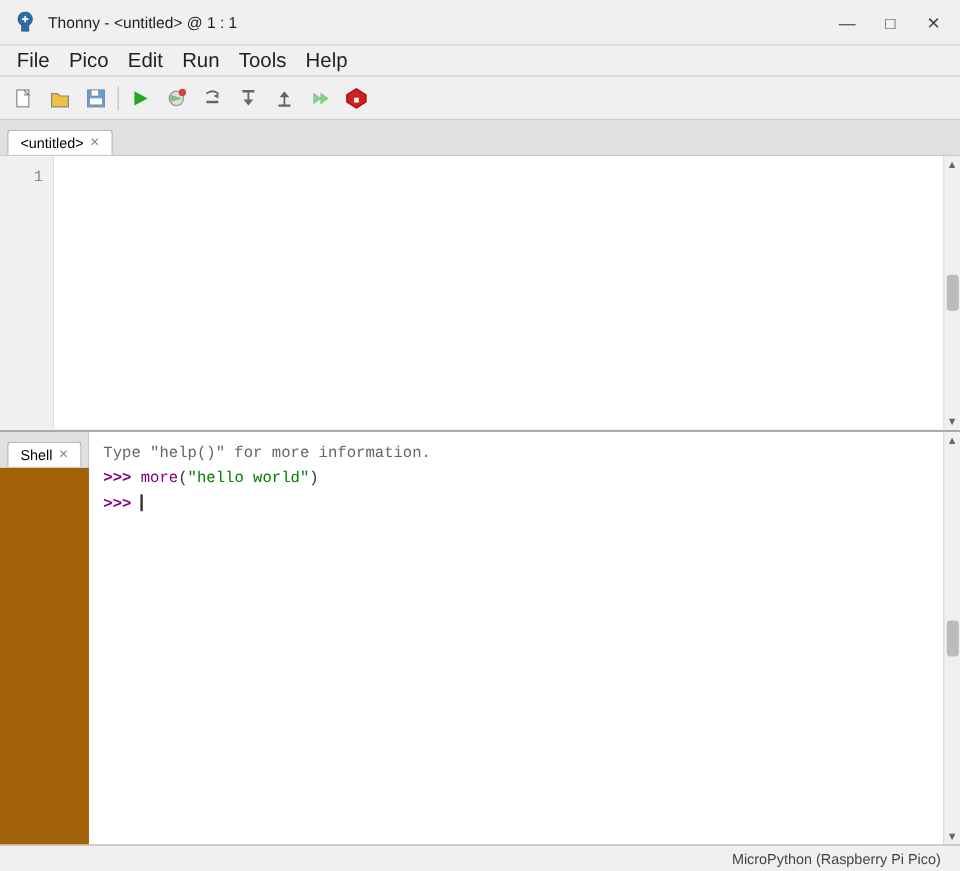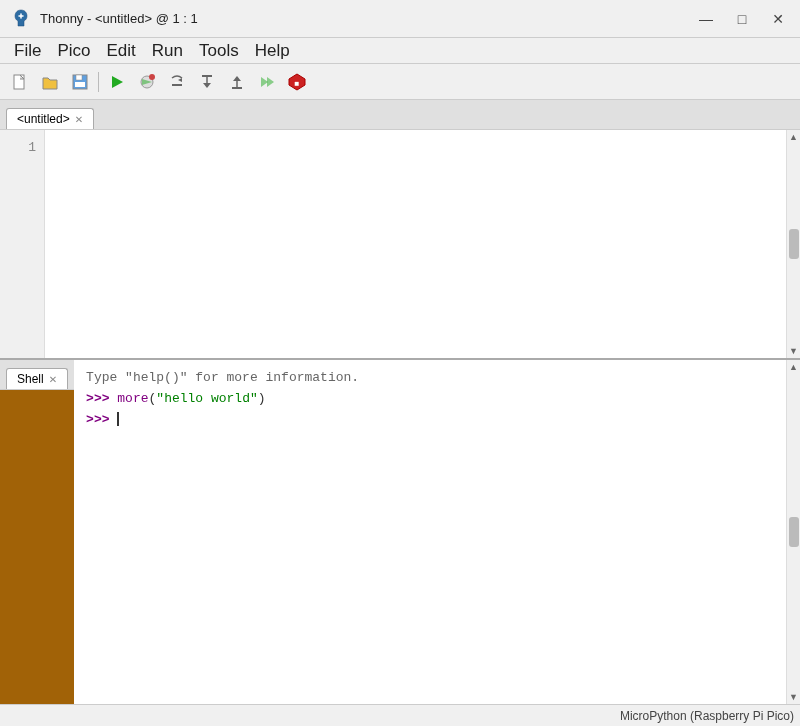--- a/index.html
+++ b/index.html
@@ -283,21 +283,21 @@
       50% { opacity: 0; }
     }
 
     
     #status-bar {
       background: #f0f0f0;
       border-top: 1px solid #ccc;
       display: flex;
       justify-content: flex-end;
       align-items: center;
-      padding: 2px 6px;
+      padding: 2px 16px;
       height: 22px;
       font-size: 12px;
       color: #444;
     }
 
     
     .thonny-logo {
       width: 22px;
       height: 22px;
     }

